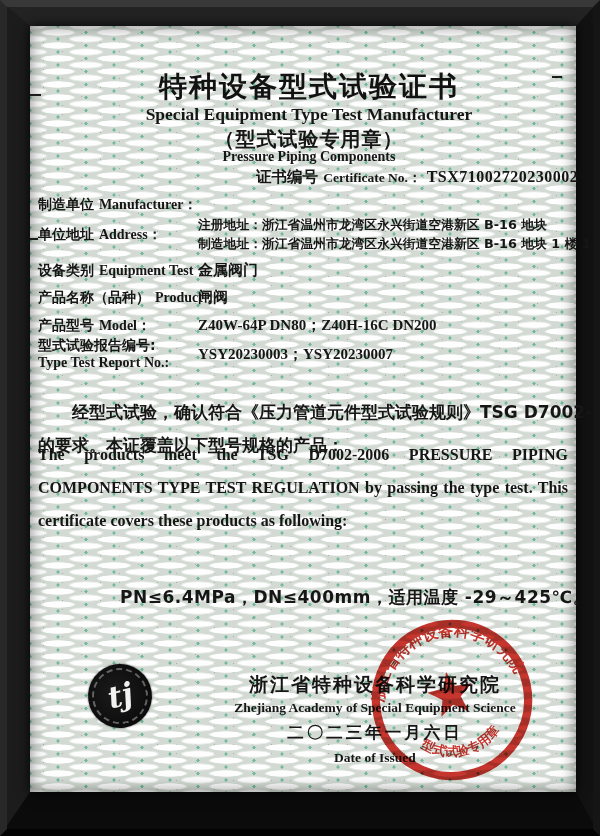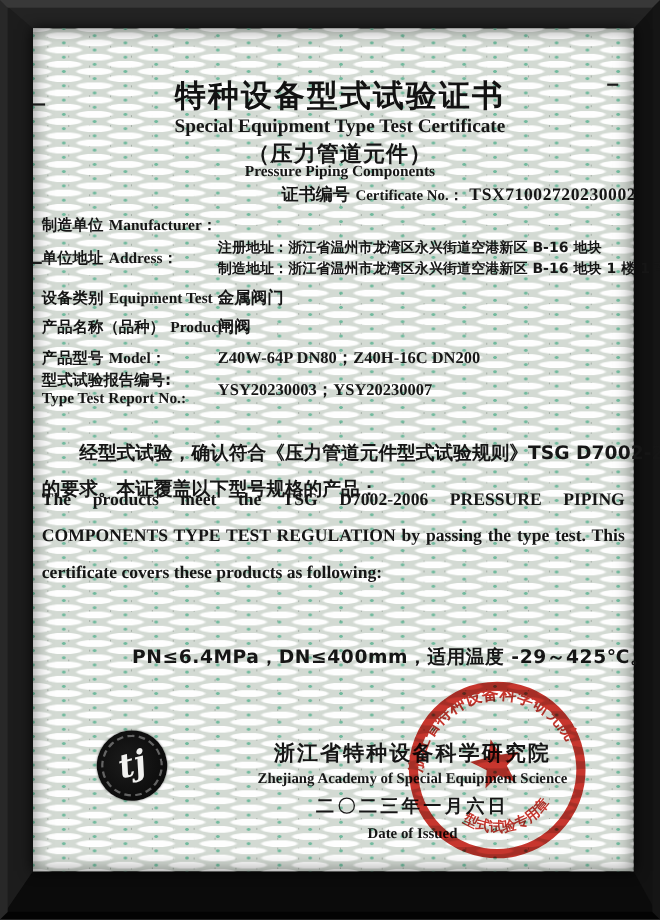--- a/index.html
+++ b/index.html
@@ -90,22 +90,22 @@
 <body>
 
 <div class="scene">
 
   <div class="frame"></div>
   <div class="frame-edge"></div>
 
   <div class="paper">
 
     <div class="abs center title-cn">特种设备型式试验证书</div>
-    <div class="abs center sub-en serif">Special Equipment Type Test Certificate</div>
-    <div class="abs center sub-cn">（压力管道元件）</div>
+    <div class="abs center sub-en serif">Special Equipment Type Test Manufacturer</div>
+    <div class="abs center sub-cn">（型式试验专用章）</div>
     <div class="abs center sub-en2 serif">Pressure Piping Components</div>
 
     <div class="abs certline nowrap">
       <span class="lbl-cn">证书编号</span>
       <span class="lbl-en serif">Certificate No.：</span>
       <span class="num serif">TSX71002720230002</span>
     </div>
 
     <div class="abs row-label nowrap" style="top:170px">
       <span>制造单位</span>

